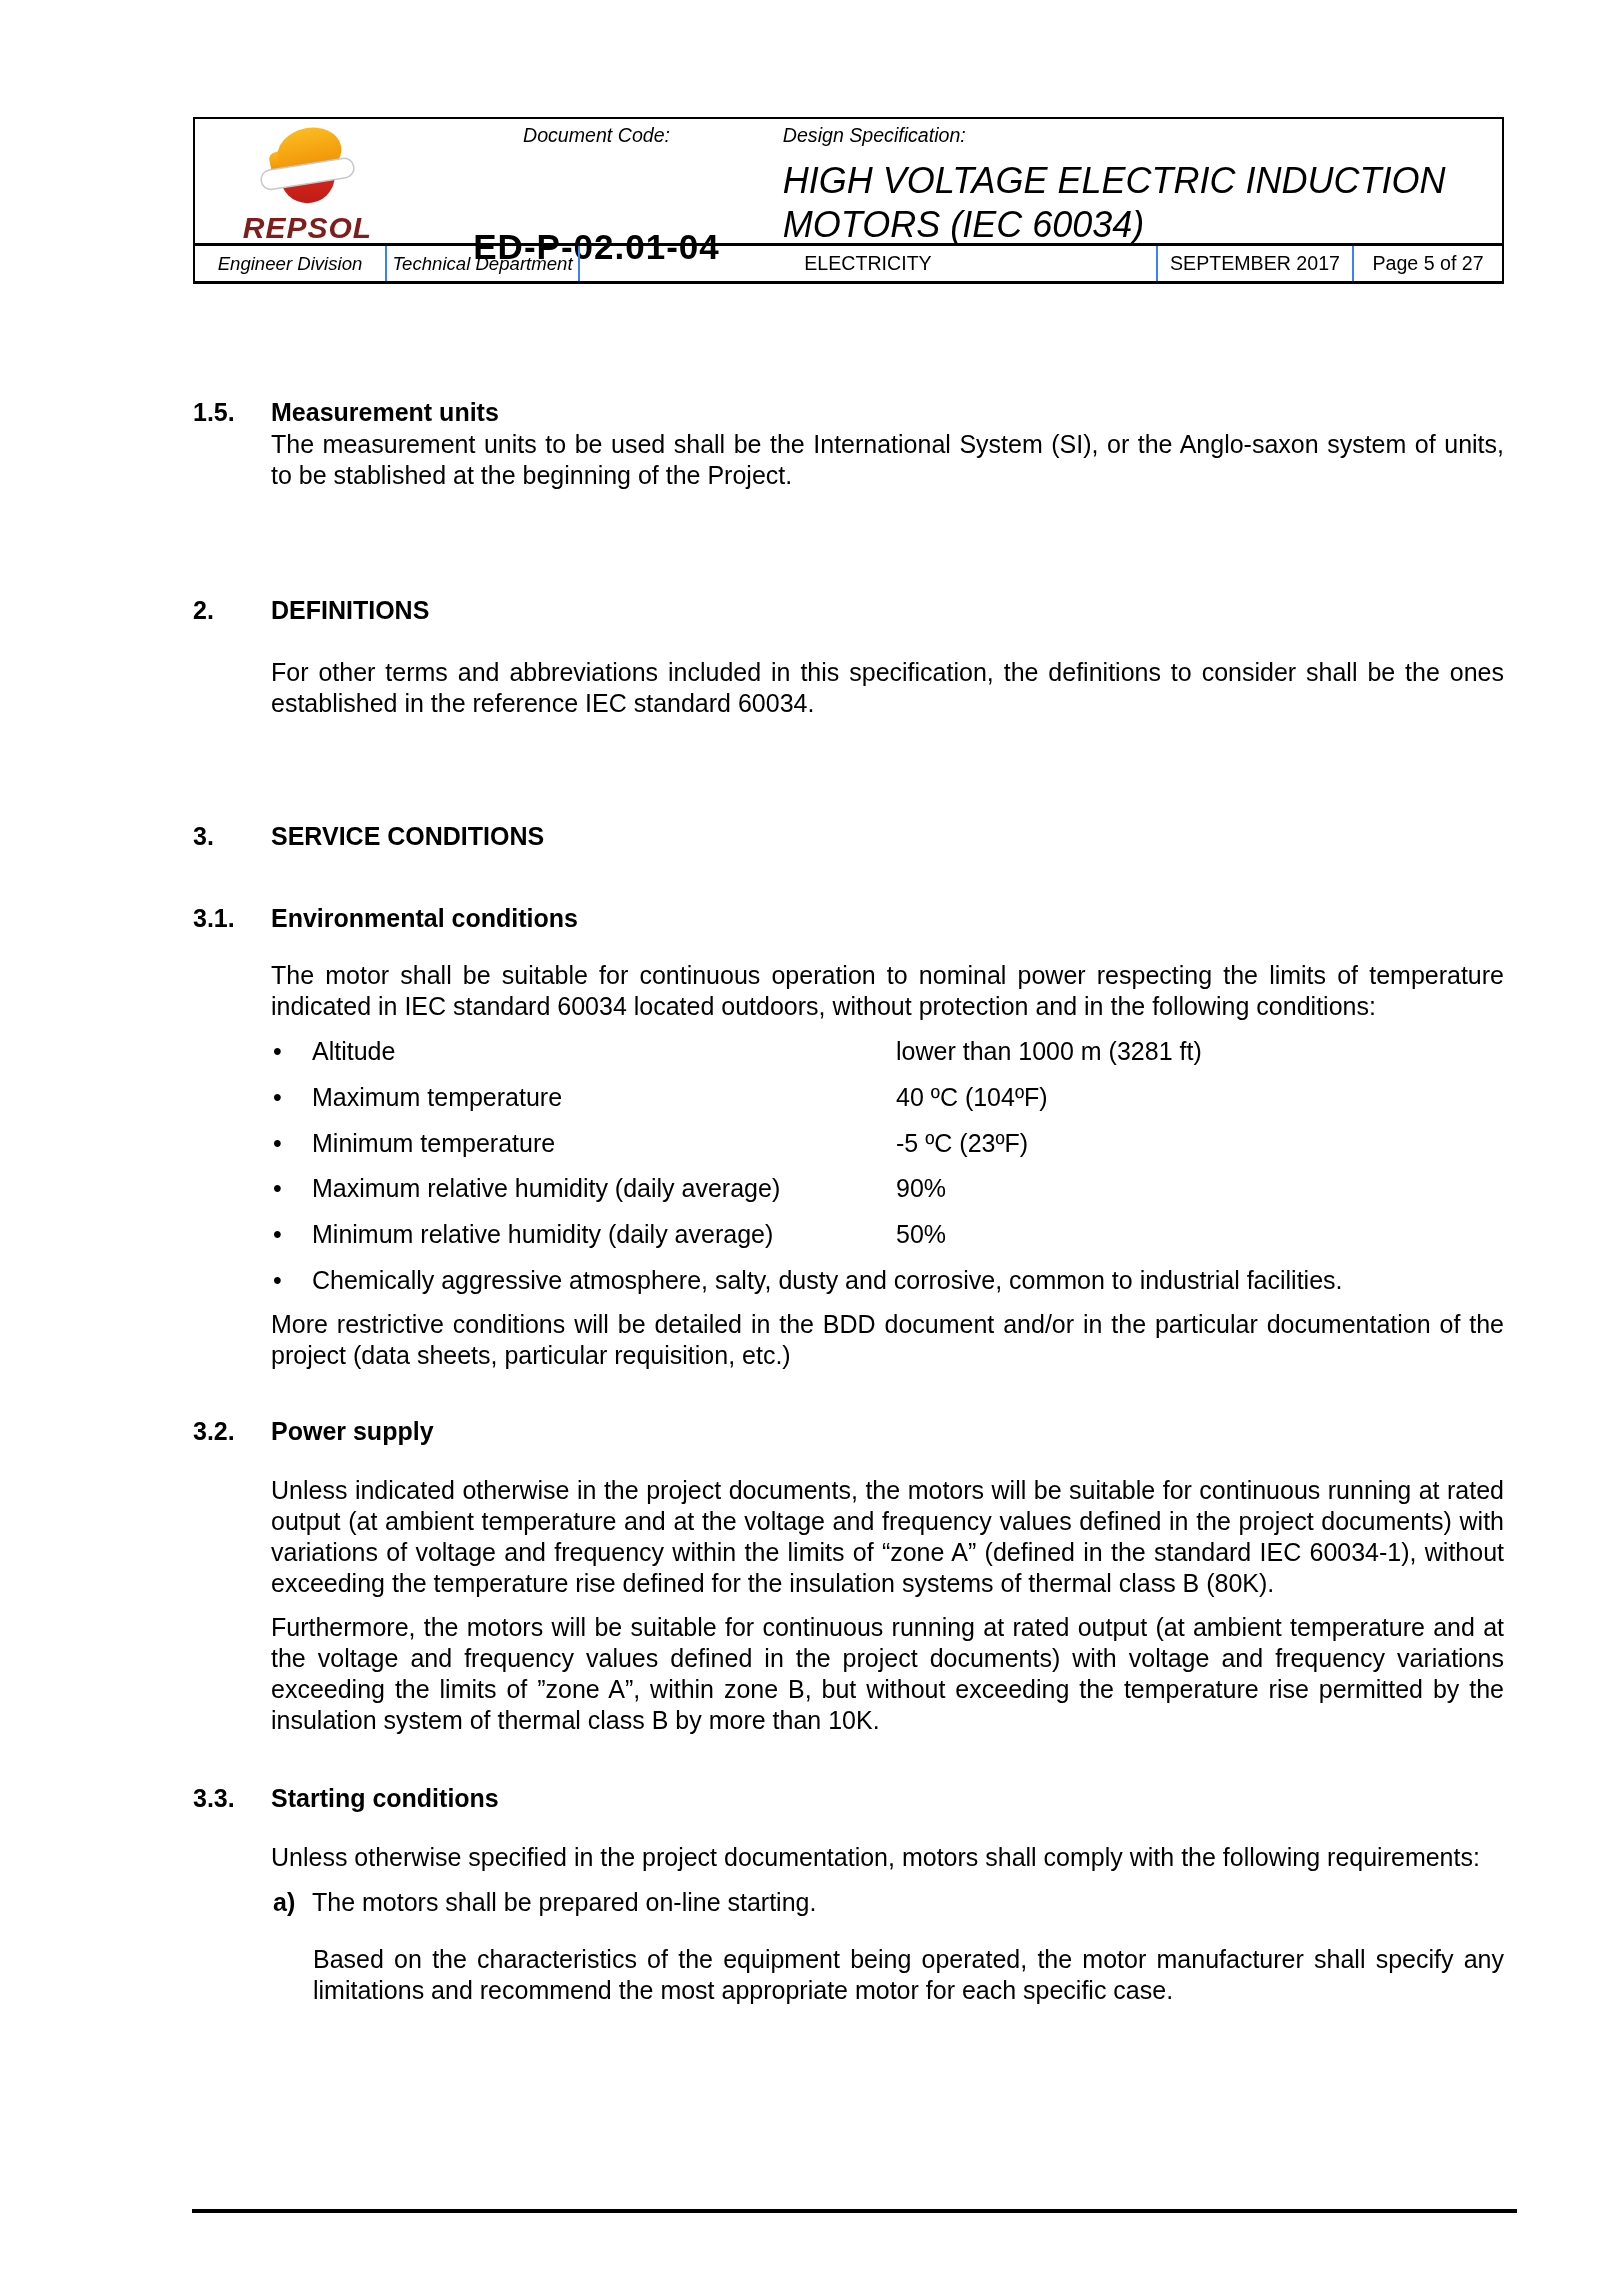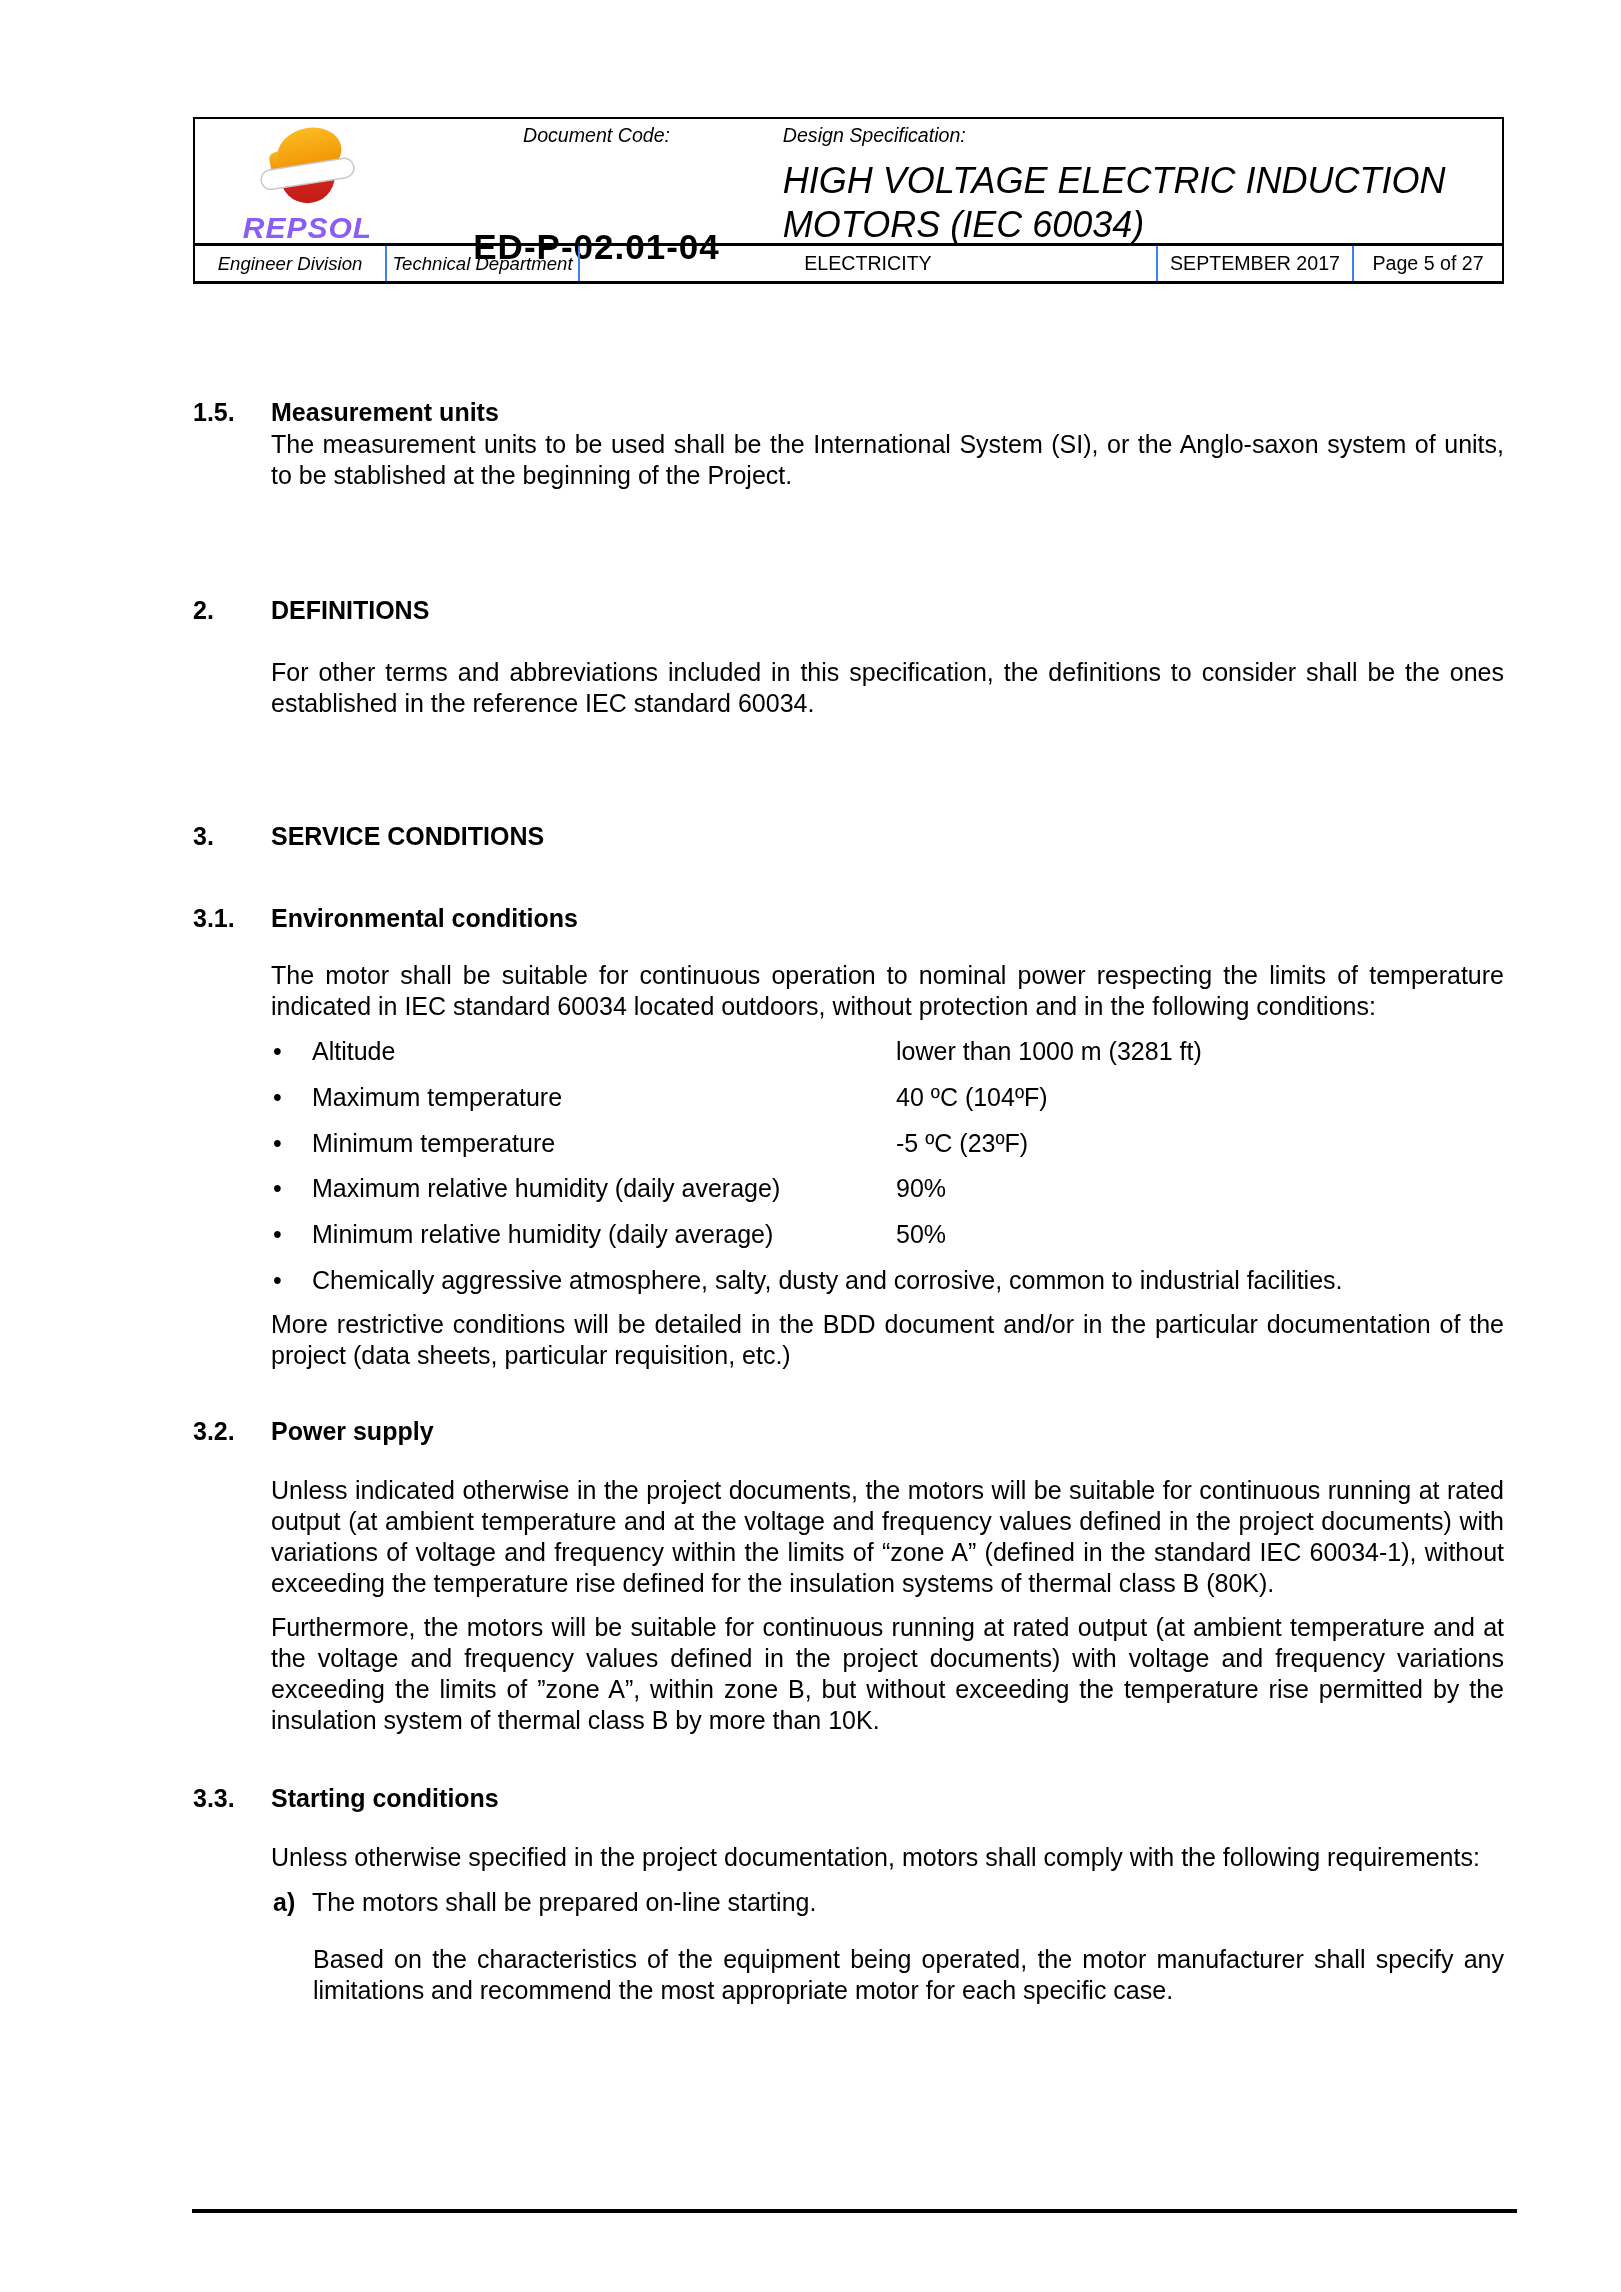--- a/index.html
+++ b/index.html
@@ -12,21 +12,21 @@
     overflow:hidden;
   }
   
   .header-box{
     position:absolute;left:193px;top:117px;width:1307px;
     border:2px solid #000;border-bottom-width:3.9px;
     box-sizing:content-box;
   }
   .header-top{display:flex;height:124px;}
   .logo-cell{width:225px;display:flex;flex-direction:column;align-items:center;justify-content:flex-start;padding-top:5.9px;}
-  .logo-word{font-size:30px;font-weight:bold;font-style:italic;color:#8b5cf6;letter-spacing:1px;margin-top:-3.9px;}
+  .logo-word{font-size:30px;font-weight:bold;font-style:italic;color:#7f1d1d;letter-spacing:1px;margin-top:-3.9px;}
   .doccode-cell{width:353px;text-align:center;display:flex;flex-direction:column;align-items:center;}
   .small-label{font-size:19.6px;font-style:italic;margin-top:4.9px;}
   .doc-code{font-size:35px;font-weight:bold;margin-top:80px;letter-spacing:1px;}
   .designspec-cell{flex:1;padding-left:9.8px;display:flex;flex-direction:column;align-items:flex-start;}
   .doc-title{font-size:36px;font-style:italic;line-height:44px;margin-top:11.8px;}
   .header-bottom{display:flex;border-top:3.9px solid #000;height:35px;align-items:stretch;}
   .hcell{display:flex;align-items:center;justify-content:center;font-size:19.6px;}
   .hcell + .hcell{border-left:2px solid #3b82f6;}
   .hcell.it{font-style:italic;font-size:18.6px;}
   .c1{width:190px;}.c2{width:191px;}.c3{width:576px;}.c4{width:194px;}.c5{flex:1;}

